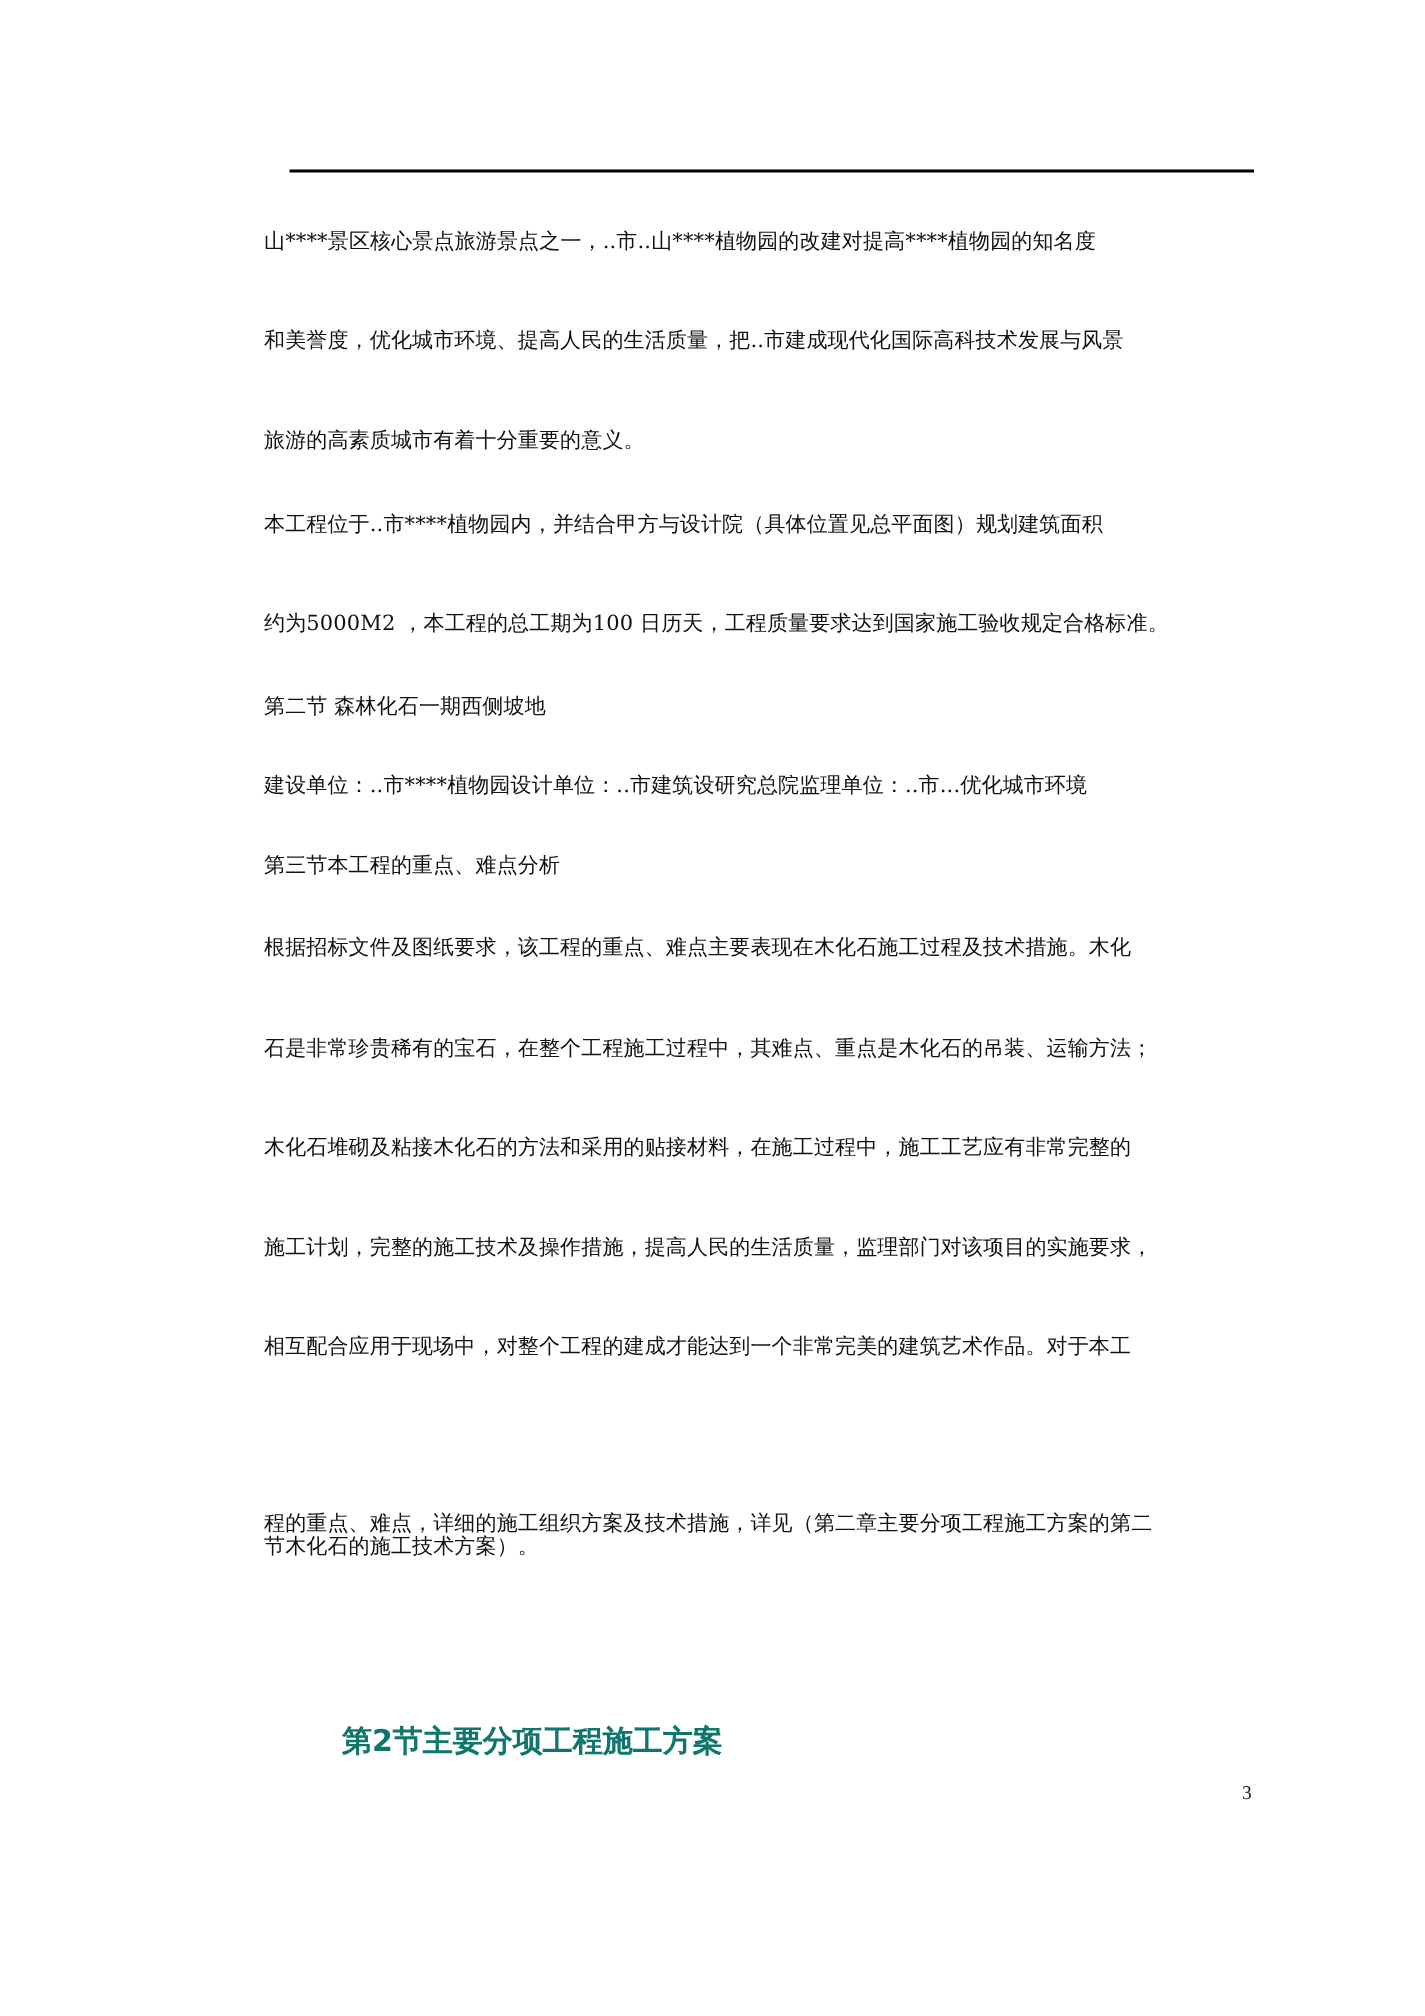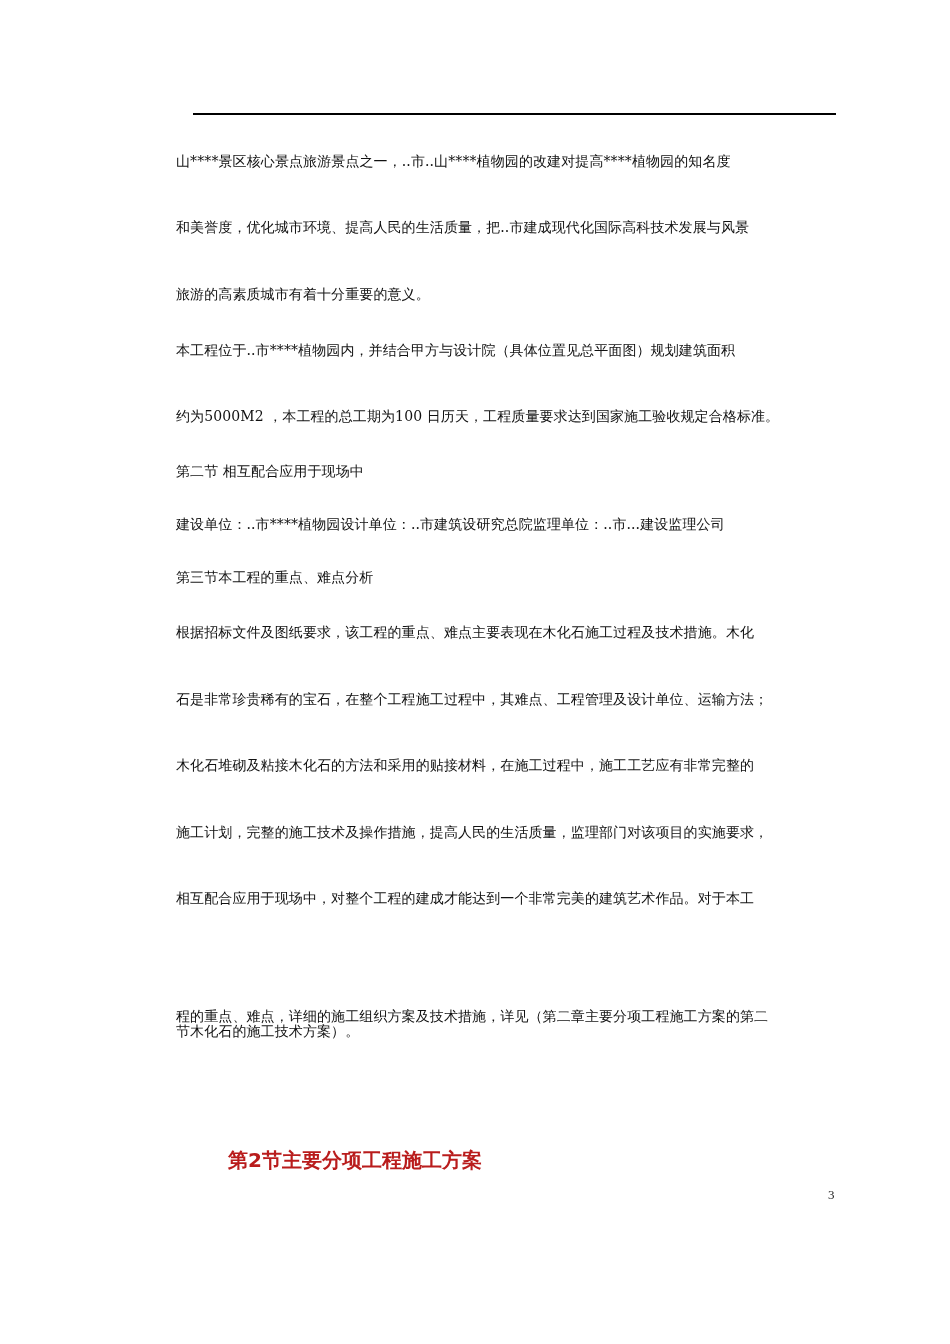--- a/index.html
+++ b/index.html
@@ -33,21 +33,21 @@
     }
     .section-heading {
       position: absolute;
       left: 228px;
       top: 1146px;
       font-family: "DejaVu Sans", "Liberation Sans", sans-serif;
       font-weight: bold;
       font-size: 20px;
       line-height: 28px;
       white-space: nowrap;
-      color: #b91c1c;
+      color: #0f766e;
     }
     .page-number {
       position: absolute;
       left: 828px;
       top: 1187px;
       font-family: "Liberation Serif", serif;
       font-size: 13px;
       line-height: 16px;
       color: #222222;
     }
@@ -56,25 +56,25 @@
 <body>
 
 <div class="header-rule"></div>
 
 <div>
   <div class="line" style="top:151px">山****景区核心景点旅游景点之一，..市..山****植物园的改建对提高****植物园的知名度</div>
   <div class="line" style="top:217px">和美誉度，优化城市环境、提高人民的生活质量，把..市建成现代化国际高科技术发展与风景</div>
   <div class="line" style="top:284px">旅游的高素质城市有着十分重要的意义。</div>
   <div class="line" style="top:340px">本工程位于..市****植物园内，并结合甲方与设计院（具体位置见总平面图）规划建筑面积</div>
   <div class="line" style="top:406px">约为5000M2 ，本工程的总工期为100 日历天，工程质量要求达到国家施工验收规定合格标准。</div>
-  <div class="line" style="top:461px">第二节 相互配合应用于现场中</div>
-  <div class="line" style="top:514px">建设单位：..市****植物园设计单位：..市建筑设研究总院监理单位：..市...建设监理公司</div>
+  <div class="line" style="top:461px">第二节 森林化石一期西侧坡地</div>
+  <div class="line" style="top:514px">建设单位：..市****植物园设计单位：..市建筑设研究总院监理单位：..市...优化城市环境</div>
   <div class="line" style="top:567px">第三节本工程的重点、难点分析</div>
   <div class="line" style="top:622px">根据招标文件及图纸要求，该工程的重点、难点主要表现在木化石施工过程及技术措施。木化</div>
-  <div class="line" style="top:689px">石是非常珍贵稀有的宝石，在整个工程施工过程中，其难点、工程管理及设计单位、运输方法；</div>
+  <div class="line" style="top:689px">石是非常珍贵稀有的宝石，在整个工程施工过程中，其难点、重点是木化石的吊装、运输方法；</div>
   <div class="line" style="top:755px">木化石堆砌及粘接木化石的方法和采用的贴接材料，在施工过程中，施工工艺应有非常完整的</div>
   <div class="line" style="top:822px">施工计划，完整的施工技术及操作措施，提高人民的生活质量，监理部门对该项目的实施要求，</div>
   <div class="line" style="top:888px">相互配合应用于现场中，对整个工程的建成才能达到一个非常完美的建筑艺术作品。对于本工</div>
   <div class="line" style="top:1006px">程的重点、难点，详细的施工组织方案及技术措施，详见（第二章主要分项工程施工方案的第二</div>
   <div class="line" style="top:1021px">节木化石的施工技术方案）。</div>
 </div>
 
 <div class="section-heading">第2节主要分项工程施工方案</div>
 
 <div class="page-number">3</div>

